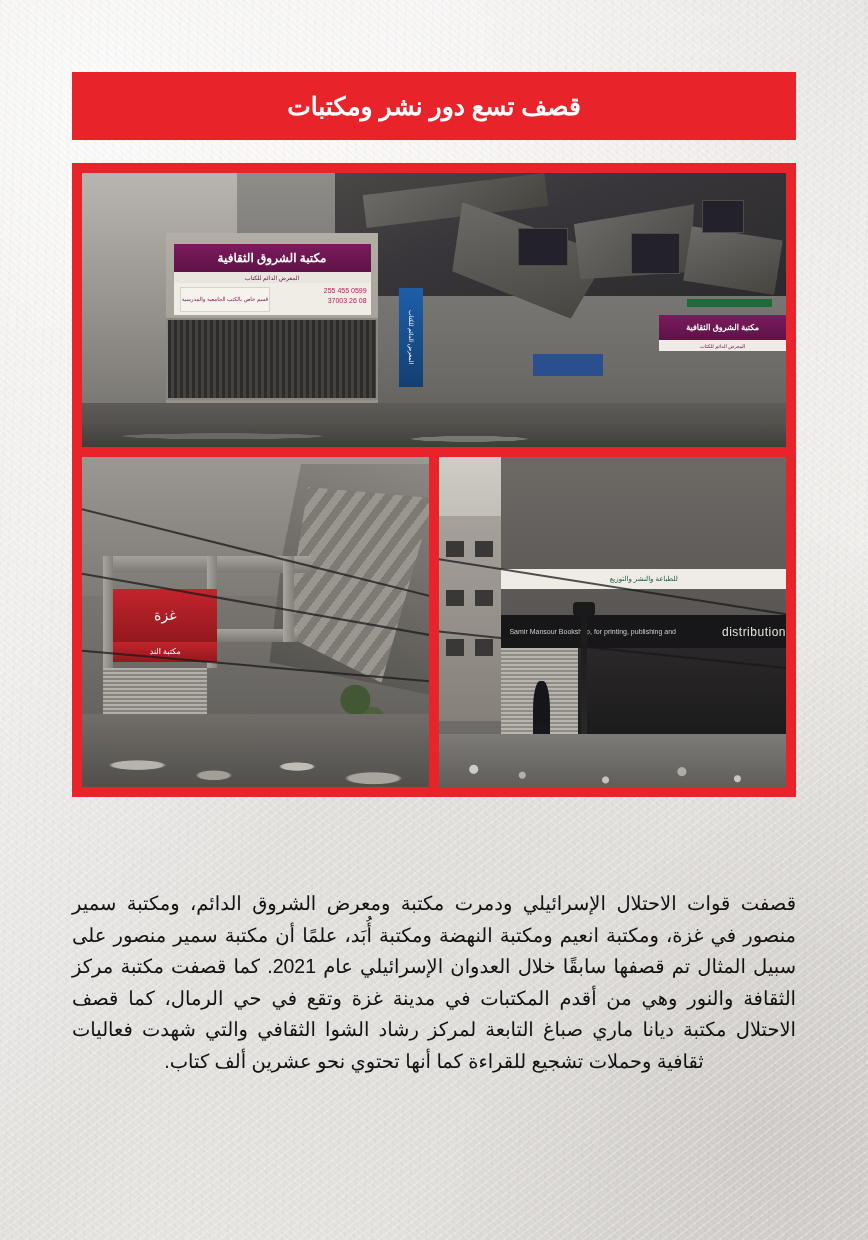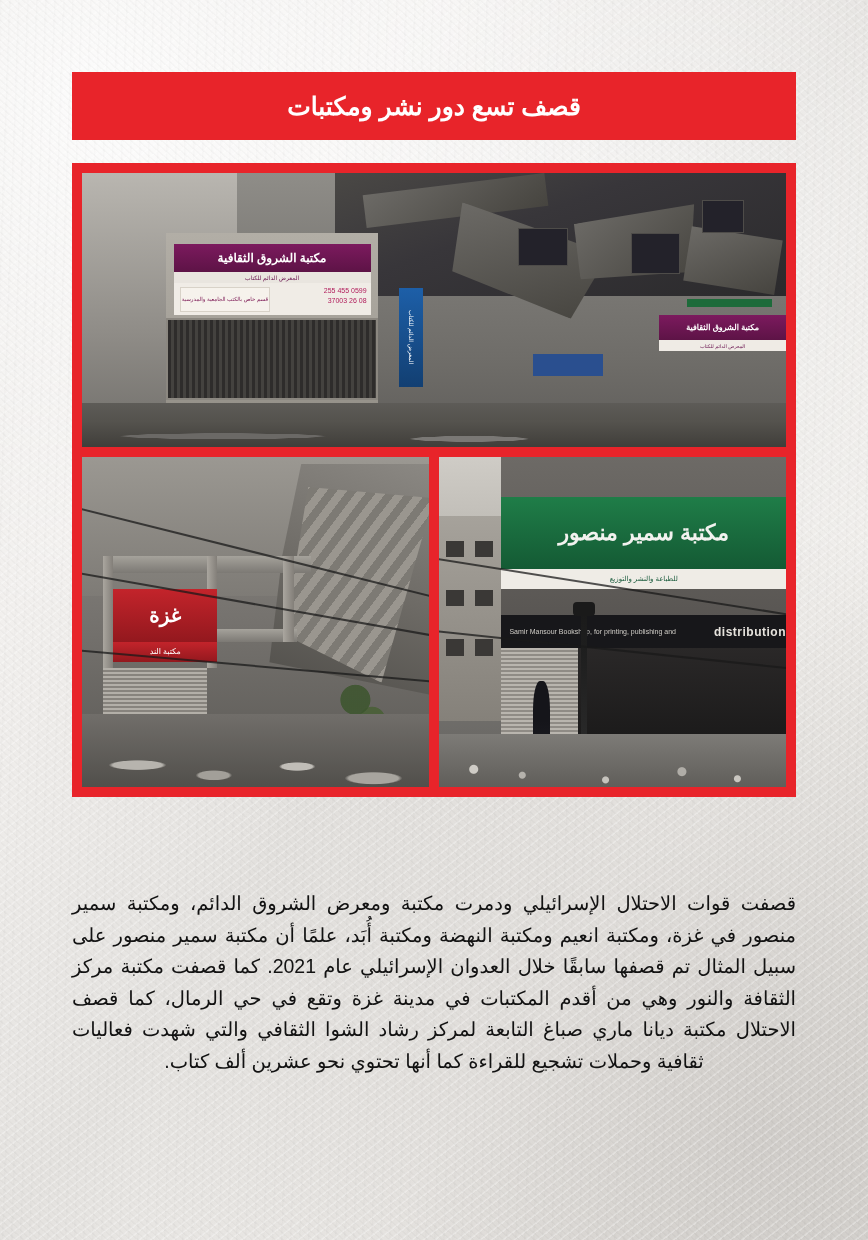--- a/index.html
+++ b/index.html
@@ -211,21 +211,21 @@
   .p2-greensign span { color:#f2f2ef; font-size: 22px; font-weight: bold; white-space: nowrap; letter-spacing:1px; }
   .p2-subsign {
     position:absolute; left:18%; top:34%; width:82%; height:6%;
     background: #efece6; display:flex; align-items:center; justify-content:center;
   }
   .p2-subsign span { color:#17593a; font-size:7px; white-space:nowrap; }
   .p2-blacksign {
     position:absolute; left:18%; top:48%; width:82%; height:10%;
     background: #17171a; display:flex; align-items:center; justify-content:flex-end; padding-left:8px;
   }
-  .p2-blacksign .en { color:#e6e3dd; font-size: 12px; font-weight:bold; letter-spacing:.5px; direction:ltr; }
+  .p2-blacksign .en { color:#e6e3dd; font-size: 12px; font-weight:normal; letter-spacing:.5px; direction:ltr; }
   .p2-blacksign .en2 { color:#cfccc6; font-size: 7px; direction:ltr; margin-right:auto; padding-right:8px; }
   .p2-shopfront {
     position:absolute; left:18%; top:58%; width:82%; height:28%;
     background: linear-gradient(180deg,#2a2828 0%, #1b1a1a 100%);
   }
   .p2-shutter {
     position:absolute; left:18%; top:58%; width:22%; height:28%;
     background: repeating-linear-gradient(180deg,#b9b5ae 0 2px,#8f8b85 2px 4px);
   }
   .p2-person {
@@ -276,21 +276,21 @@
   .p3-floor2 {
     position:absolute; left: 6%; top: 52%; width: 56%; height: 4%;
     background: linear-gradient(180deg,#a5a29b,#7c7974);
   }
   .p3-col { position:absolute; width: 3%; background: linear-gradient(90deg,#aaa69f,#837f79); }
   .p3-redsign {
     position:absolute; left: 9%; top: 40%; width: 30%; height: 16%;
     background: linear-gradient(180deg,#c3242b,#93181e);
     display:flex; align-items:center; justify-content:center;
   }
-  .p3-redsign span { color:#fff; font-size: 20px; font-weight:bold; }
+  .p3-redsign span { color:#fff; font-size: 14px; font-weight:normal; }
   .p3-redsign2 {
     position:absolute; left: 9%; top: 56%; width: 30%; height: 6%;
     background: linear-gradient(180deg,#c3242b,#93181e);
     display:flex; align-items:center; justify-content:center;
   }
   .p3-redsign2 span { color:#fff; font-size: 8px; font-family: Liberation Serif, serif; }
   .p3-shutter {
     position:absolute; left: 6%; top: 64%; width: 30%; height: 16%;
     background: repeating-linear-gradient(180deg,#b3afa8 0 2px,#87837d 2px 4px);
   }
@@ -400,23 +400,20 @@
           <div class="p2-sky"></div>
           <div class="p2-bldg-left">
             <div class="win" style="left:10%; top:12%"></div>
             <div class="win" style="left:52%; top:12%"></div>
             <div class="win" style="left:10%; top:36%"></div>
             <div class="win" style="left:52%; top:36%"></div>
             <div class="win" style="left:10%; top:60%"></div>
             <div class="win" style="left:52%; top:60%"></div>
           </div>
           <div class="p2-facade"></div>
-          <div class="p2-greensign">
-            <span>مكتبة سمير منصور</span>
-          </div>
           <div class="p2-subsign">
             <span>للطباعة والنشر والتوزيع</span>
           </div>
           <div class="p2-blacksign">
             <span class="en">distribution</span>
             <span class="en2">Samir Mansour Bookshop, for printing, publishing and</span>
           </div>
           <div class="p2-shopfront"></div>
           <div class="p2-shutter"></div>
           <div class="p2-person"></div>

